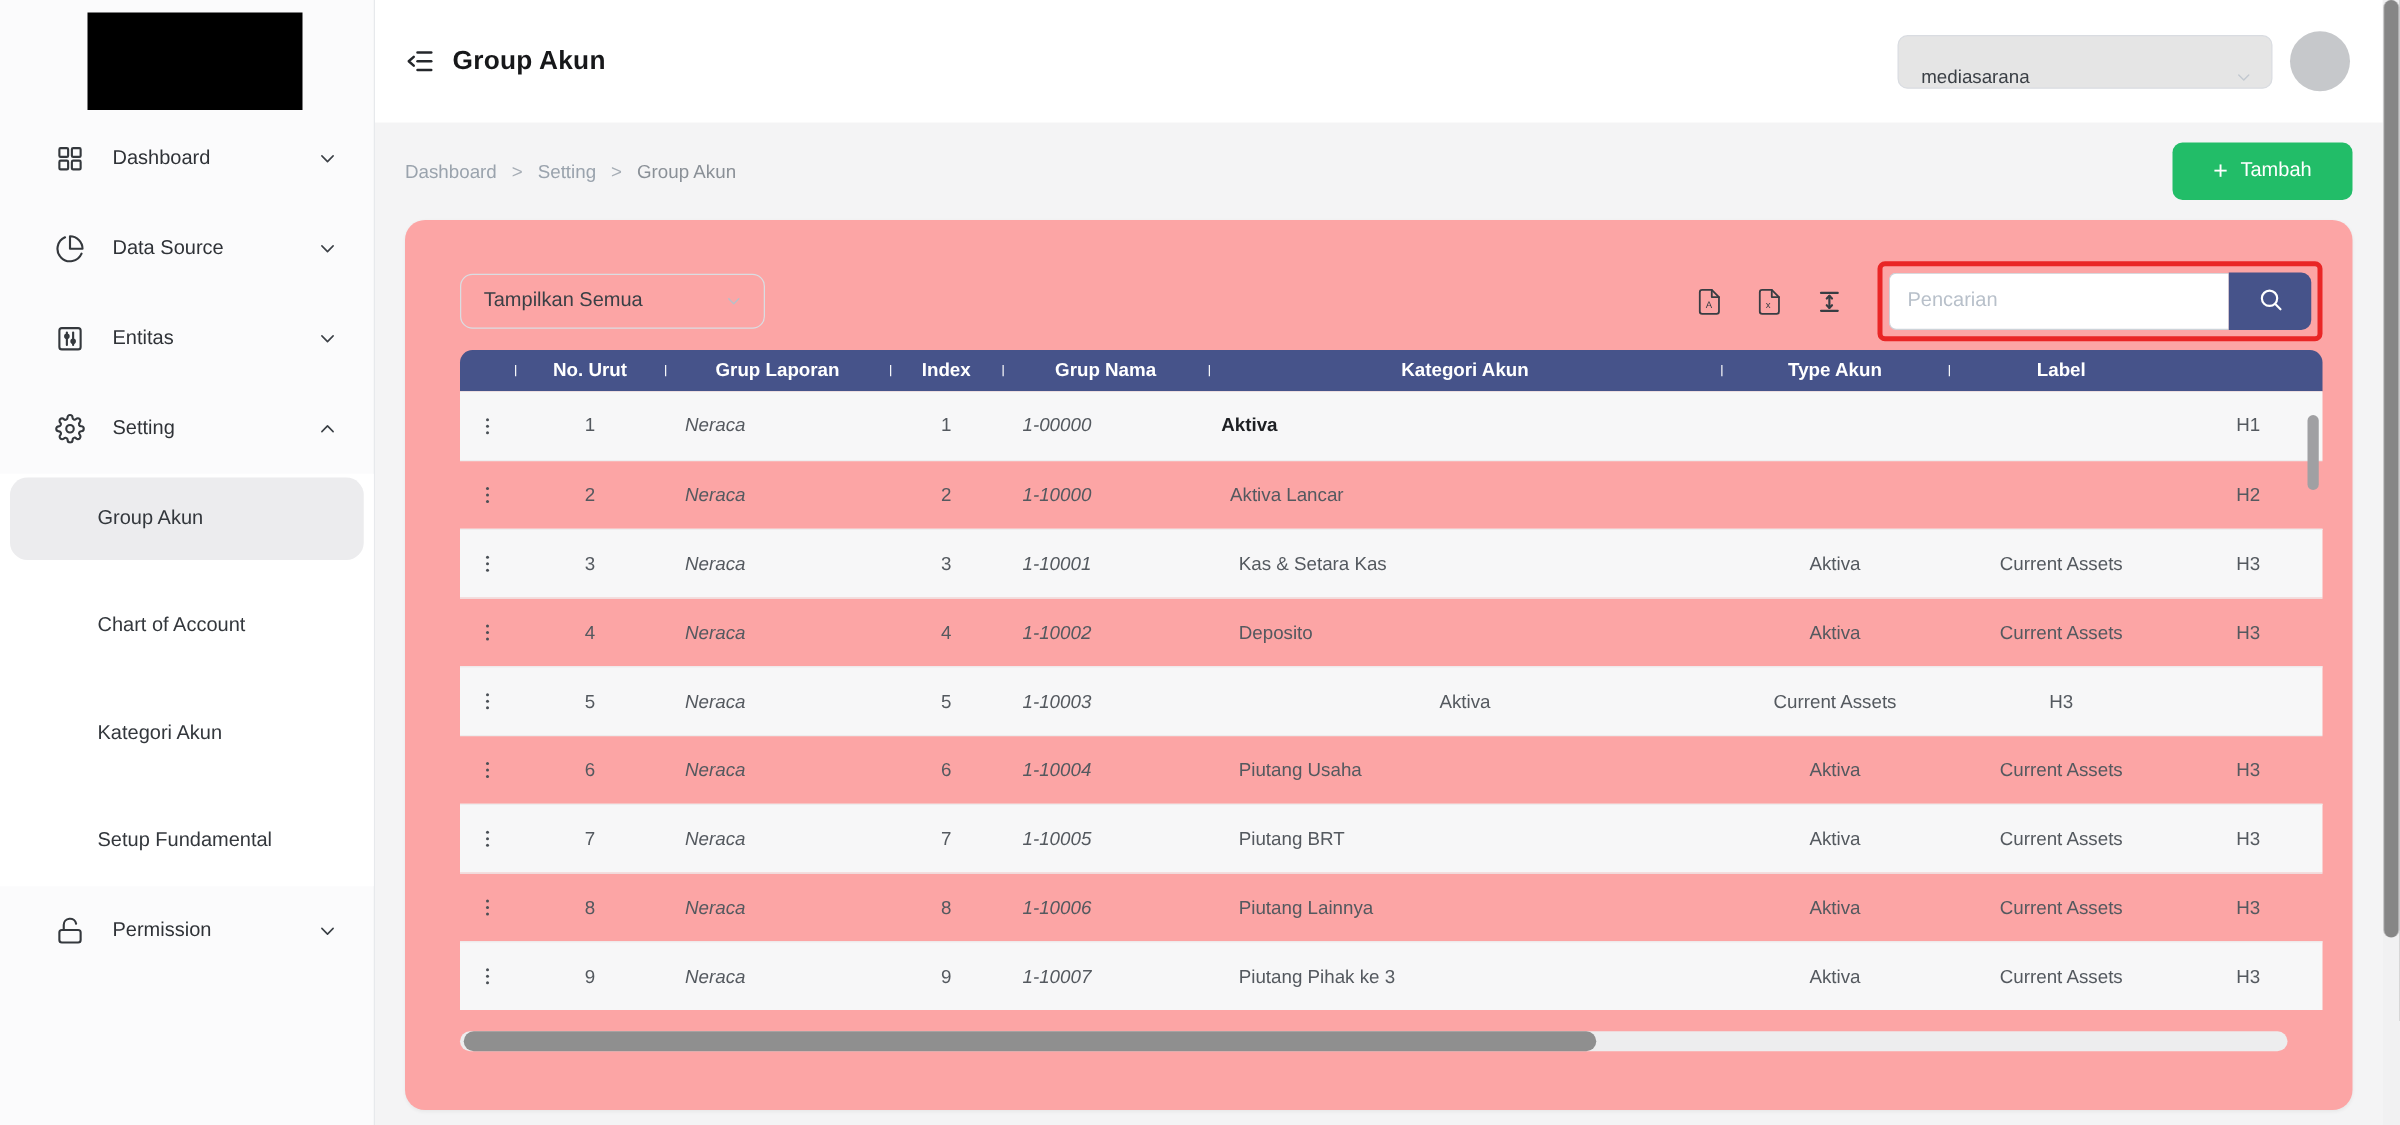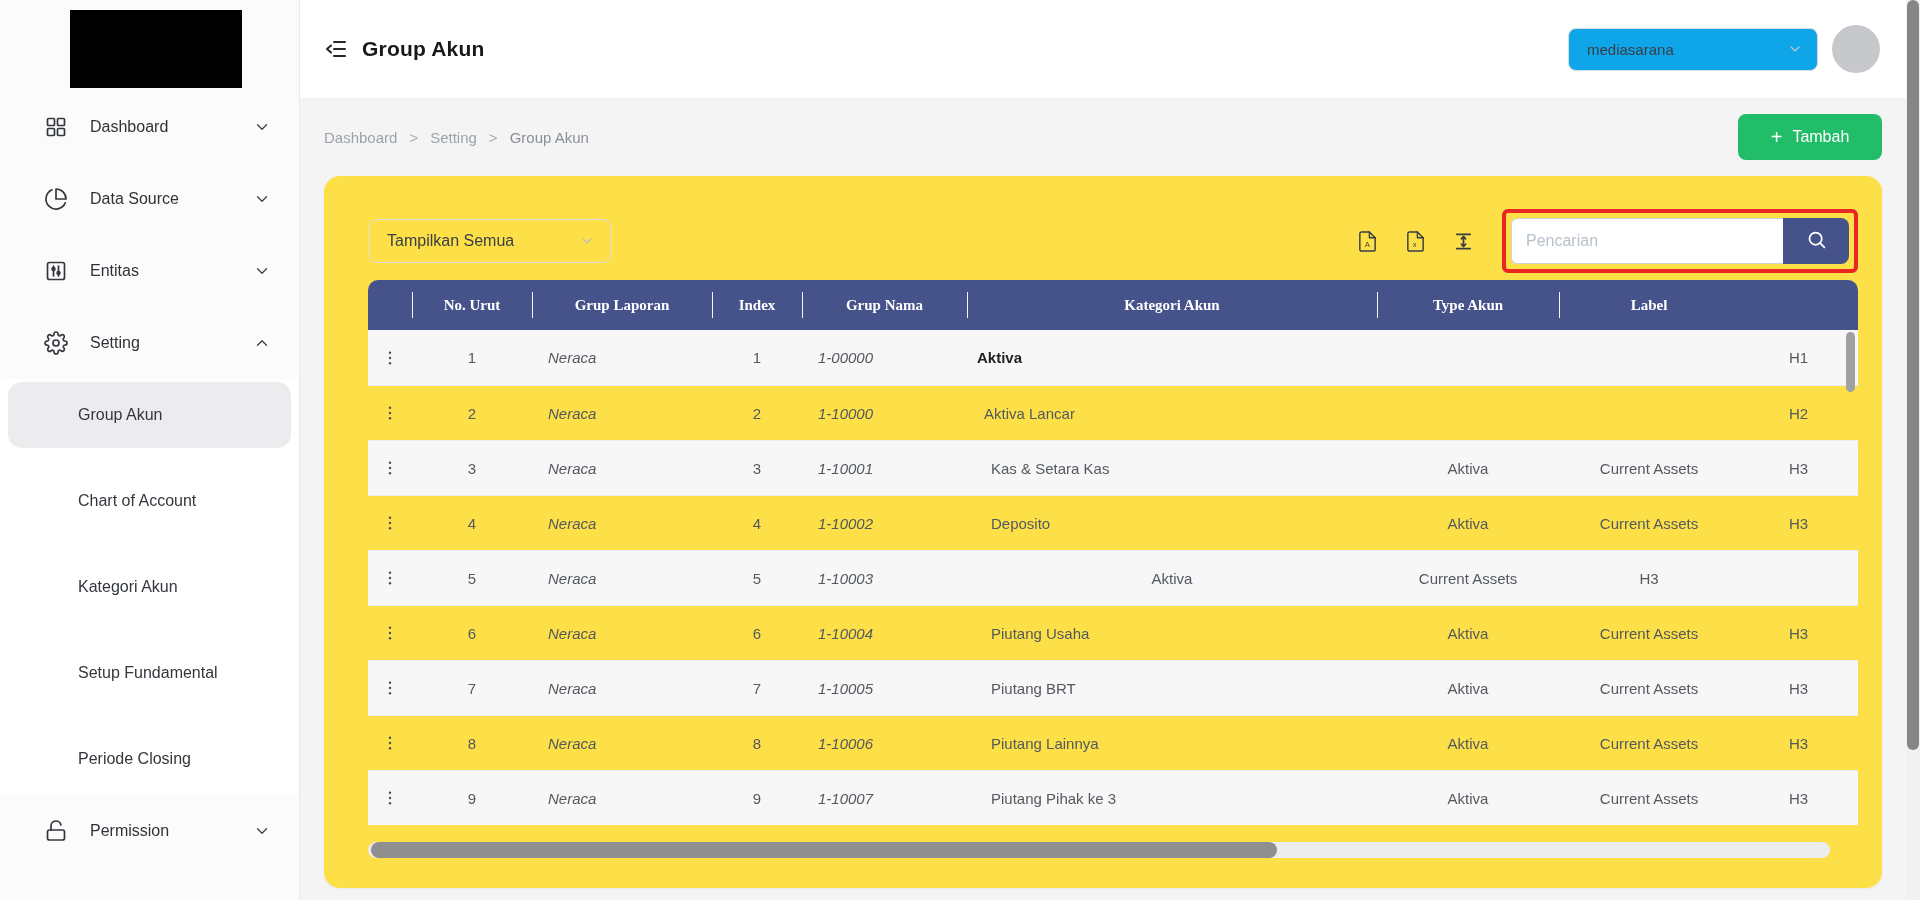--- a/index.html
+++ b/index.html
@@ -19,46 +19,46 @@
   .sub-item { height:66px; display:flex; align-items:center; padding-left:78px; font-size:16px; color:#33373c; cursor:pointer;margin-top:20px; }
   .sub-item.active { background:#ececee; border-radius:14px; margin:0 8px; padding-left:70px; }
   svg.ic { width:100%; height:100%; fill:none; stroke:currentColor; stroke-width:1.7; stroke-linecap:round; stroke-linejoin:round; }
 
   
   .main { flex:1; display:flex; flex-direction:column; }
   .topbar { height:98px; background:#fff; display:flex; align-items:center; padding:0 26px 0 24px; }
   .fold { width:24px; height:24px; color:#24272b; cursor:pointer; }
   .page-title { font-size:21px; font-weight:700; color:#17181a; margin-left:14px; letter-spacing:.2px; }
   .top-right { margin-left:auto; display:flex; align-items:center; gap:14px; }
-  .entity-select { width:250px; height:43px; border:1px solid #d9dce1; border-radius:8px; background:#0ea5e9; display:flex; align-items:center; padding:0 14px 0 18px; font-size:15px; color:#3a3f45; cursor:pointer; }
+  .entity-select { width:300px; height:43px; border:1px solid #d9dce1; border-radius:8px; background:#e5e5e5; display:flex; align-items:flex-end; padding:0 14px 0 18px; font-size:15px; color:#3a3f45; cursor:pointer; }
   .entity-select .chev { margin-left:auto; width:16px; height:16px; color:#c3c9d0; }
   .avatar { width:48px; height:48px; border-radius:50%; background:#c6c8cb; }
 
   .crumb-bar { height:78px; display:flex; align-items:center; padding:0 24px; font-size:15px; color:#9aa3ad; }
   .crumb-sep { margin:0 12px; color:#a6adb5; }
   .crumb:last-of-type { color:#8a9097; }
   .add-btn { margin-left:auto; height:46px; min-width:144px; background:#22bd68; color:#fff; border:none; border-radius:8px; font-size:16px; font-family:inherit; display:flex; align-items:center; justify-content:center; gap:10px; cursor:pointer; }
   .add-btn .plus { font-size:20px; font-weight:400; line-height:1; }
 
-  .card { background:#fde047; border-radius:16px; margin:0 24px 12px 24px; height:712px; padding:38px 24px 30px 44px; box-shadow:0 1px 3px rgba(0,0,0,.05); position:relative; }
+  .card { background:#fca5a5; border-radius:16px; margin:0 24px 12px 24px; height:712px; padding:38px 24px 30px 44px; box-shadow:0 1px 3px rgba(0,0,0,.05); position:relative; }
 
   .toolbar { height:54px; display:flex; align-items:center; }
   .filter-select { width:244px; height:44px; border:1px solid #dadde2; border-radius:10px; display:flex; align-items:center; padding:0 16px 0 18px; font-size:16px; color:#3b4046; cursor:pointer; }
   .filter-select .chev { margin-left:auto; width:16px; height:16px; color:#b9bfc7; }
   .toolbar-right { margin-left:auto; display:flex; align-items:center; }
   .exp-icon { width:23px; height:23px; color:#383d43; margin-right:25px; cursor:pointer; }
   .search-highlight { border:4px solid #e92626; border-radius:6px; padding:5px; display:flex; margin-left:2px; }
   .search-input { width:272px; height:46px; border:1px solid #cdd3d9; border-right:none; border-radius:6px 0 0 6px; padding:0 14px; font-size:16px; font-family:inherit; color:#3b4046; outline:none; }
   .search-input::placeholder { color:#b8c0ca; }
   .search-btn { width:66px; height:46px; background:#46538a; border:none; border-radius:0 8px 8px 0; display:flex; align-items:center; justify-content:center; cursor:pointer; color:#fff; }
   .search-btn svg { width:21px; height:21px; }
 
   
   .table { margin-top:12px; width:1490px; }
-  .thead { display:grid; grid-template-columns:44px 120px 180px 90px 165px 410px 182px 180px 119px; background:#46538a; border-radius:10px 10px 0 0; height:50px;font-family:Liberation Serif, serif; }
+  .thead { display:grid; grid-template-columns:44px 120px 180px 90px 165px 410px 182px 180px 119px; background:#46538a; border-radius:10px 10px 0 0; height:33px; }
   .th { position:relative; display:flex; align-items:center; justify-content:center; color:#fff; font-size:15px; font-weight:700; }
   .th + .th::before { content:""; position:absolute; left:0; top:12px; bottom:12px; width:1px; background:rgba(255,255,255,.95); }
   .tbody .trow { display:grid; grid-template-columns:44px 120px 180px 90px 165px 410px 182px 180px 119px; height:55px; }
   .trow.striped { background:#f7f7f8; }
   .trow + .trow { border-top:1px solid #ededee; }
   .td { display:flex; align-items:center; font-size:15px; color:#54595f; }
   .td.center { justify-content:center; }
   .td.left { padding-left:16px;font-style:italic; }
   .td.bold { font-weight:700; color:#1d1f23; }
   .kebab { width:100%; display:flex; justify-content:center; cursor:pointer; color:#4a4f55; }
@@ -142,23 +142,20 @@
           <span>Group Akun</span>
         </div>
       <div class="sub-item">
           <span>Chart of Account</span>
         </div>
       <div class="sub-item">
           <span>Kategori Akun</span>
         </div>
       <div class="sub-item">
           <span>Setup Fundamental</span>
-        </div>
-      <div class="sub-item">
-          <span>Periode Closing</span>
         </div>
     </div>
 
     <div class="side-item">
       <span class="s-icon">
         <svg class="ic" viewBox="0 0 24 24">
             <rect x="3.5" y="11" width="17" height="10" rx="2"></rect>
             <path d="M7 11V7a5 5 0 0 1 9.9-1"></path>
           </svg>
       </span>

